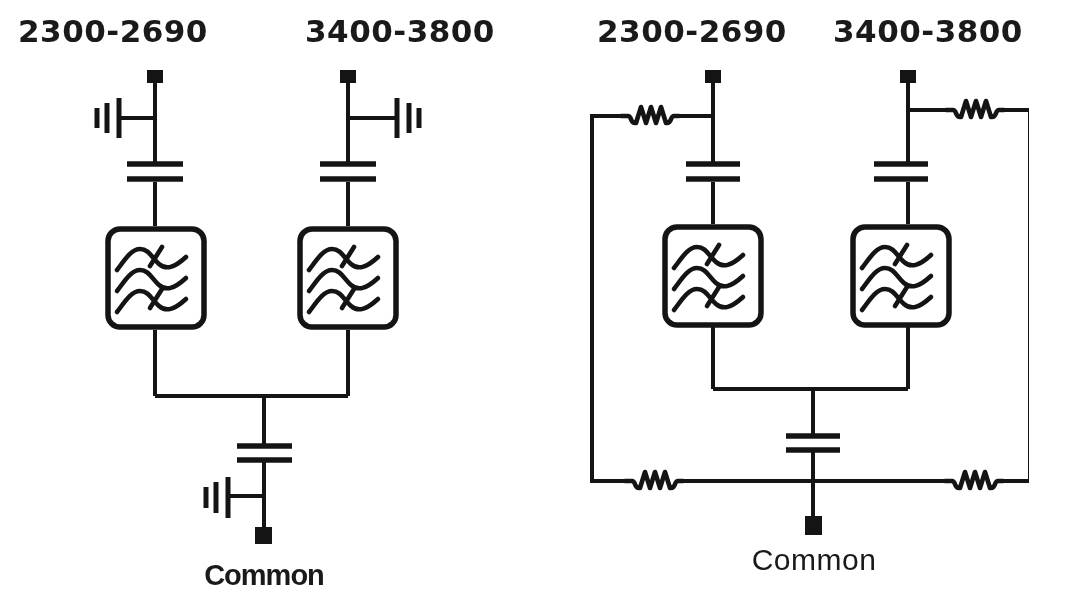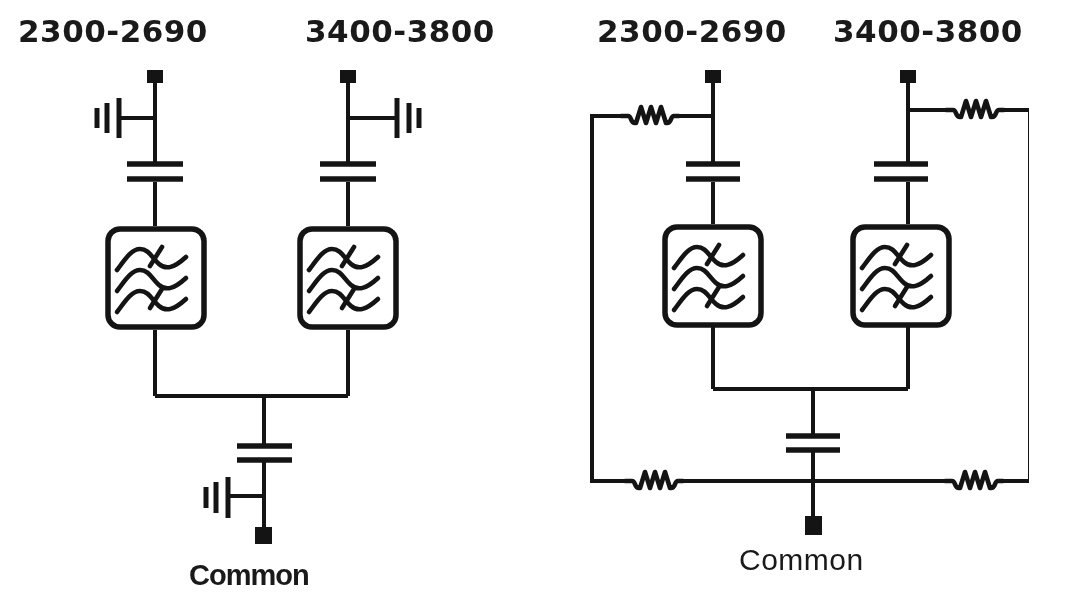--- a/index.html
+++ b/index.html
@@ -27,21 +27,21 @@
     font-weight: 700;
     font-size: 31px;
     letter-spacing: 0.5px;
     color: #1a1a1a;
     white-space: nowrap;
     line-height: 1;
   }
   .common-label {
     position: absolute;
     width: 150px;
-    text-align: left;
+    text-align: center;
     color: #1a1a1a;
     white-space: nowrap;
     line-height: 1;
   }
   .common-label.bold {
     left: 189px;
     top: 561px;
     font-family: "Liberation Sans", sans-serif;
     font-weight: 700;
     font-size: 29px;

